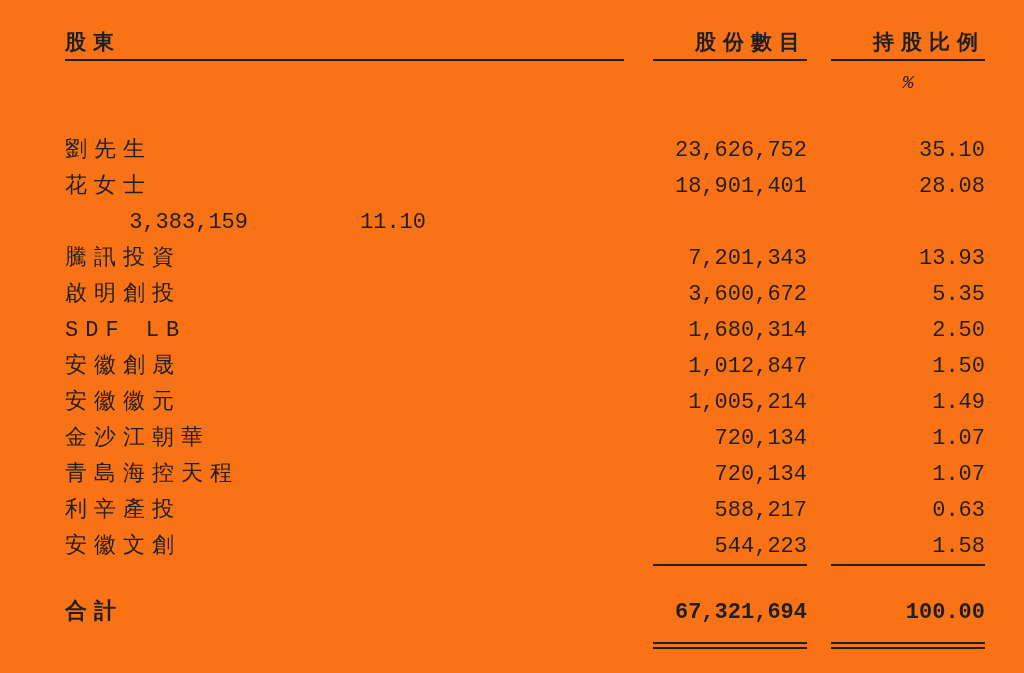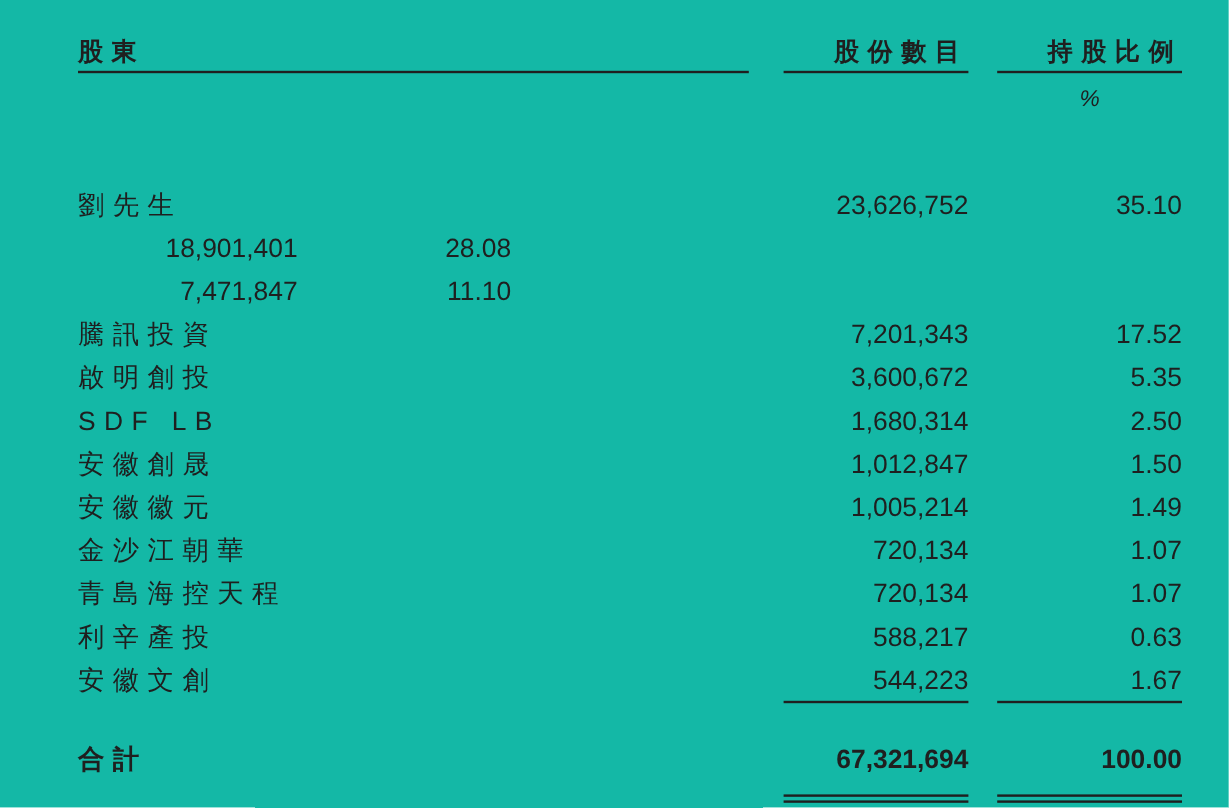--- a/index.html
+++ b/index.html
@@ -4,22 +4,22 @@
 <style>
   html, body {
     margin: 0;
     padding: 0;
     background: #ffffff;
   }
   .page {
     position: relative;
     width: 1024px;
     height: 673px;
-    background: #14b8a6;
-    font-family: Liberation Sans, sans-serif;
+    background: #f97316;
+    font-family: Liberation Mono, monospace;
     color: #1f1f1f;
     overflow: hidden;
     box-sizing: border-box;
     padding: 32px 39px 0 65px;
   }
   .flexrow {
     display: flex;
     align-items: baseline;
   }
   .c1 { width: 559px; box-sizing: border-box; }
@@ -45,21 +45,21 @@
   }
   .unit-row .c3 {
     text-align: center;
     font-style: italic;
     font-size: 19px;
     line-height: 20px;
     letter-spacing: 0;
   }
 
   
-  .rows-block { margin-top: 60px; }
+  .rows-block { margin-top: 40px; }
   .data-row { height: 36px; }
   .data-row .cell {
     font-size: 22px;
     line-height: 36px;
     white-space: nowrap;
   }
   .data-row .c1 { letter-spacing: 7px; }
   .data-row .c2, .data-row .c3 { letter-spacing: 0; font-variant-numeric: lining-nums; }
   .data-row:last-child .c2,
   .data-row:last-child .c3 {
@@ -103,33 +103,34 @@
 
   <div class="rows-block">
 
     <div class="flexrow data-row">
       <div class="cell c1">劉先生</div>
       <div class="cell c2">23,626,752</div>
       <div class="cell c3">35.10</div>
     </div>
 
     <div class="flexrow data-row">
+      <div class="cell c1">花女士</div>
       <div class="cell c2">18,901,401</div>
       <div class="cell c3">28.08</div>
     </div>
 
     <div class="flexrow data-row">
-      <div class="cell c2">7,471,847</div>
+      <div class="cell c2">3,383,159</div>
       <div class="cell c3">11.10</div>
     </div>
 
     <div class="flexrow data-row">
       <div class="cell c1">騰訊投資</div>
       <div class="cell c2">7,201,343</div>
-      <div class="cell c3">17.52</div>
+      <div class="cell c3">13.93</div>
     </div>
 
     <div class="flexrow data-row">
       <div class="cell c1">啟明創投</div>
       <div class="cell c2">3,600,672</div>
       <div class="cell c3">5.35</div>
     </div>
 
     <div class="flexrow data-row">
       <div class="cell c1">SDF LB</div>
@@ -163,21 +164,21 @@
 
     <div class="flexrow data-row">
       <div class="cell c1">利辛產投</div>
       <div class="cell c2">588,217</div>
       <div class="cell c3">0.63</div>
     </div>
 
     <div class="flexrow data-row">
       <div class="cell c1">安徽文創</div>
       <div class="cell c2">544,223</div>
-      <div class="cell c3">1.67</div>
+      <div class="cell c3">1.58</div>
     </div>
 
   </div>
 
   <div class="flexrow total-row">
     <div class="cell c1">合計</div>
     <div class="cell c2">67,321,694</div>
     <div class="cell c3">100.00</div>
   </div>
 

